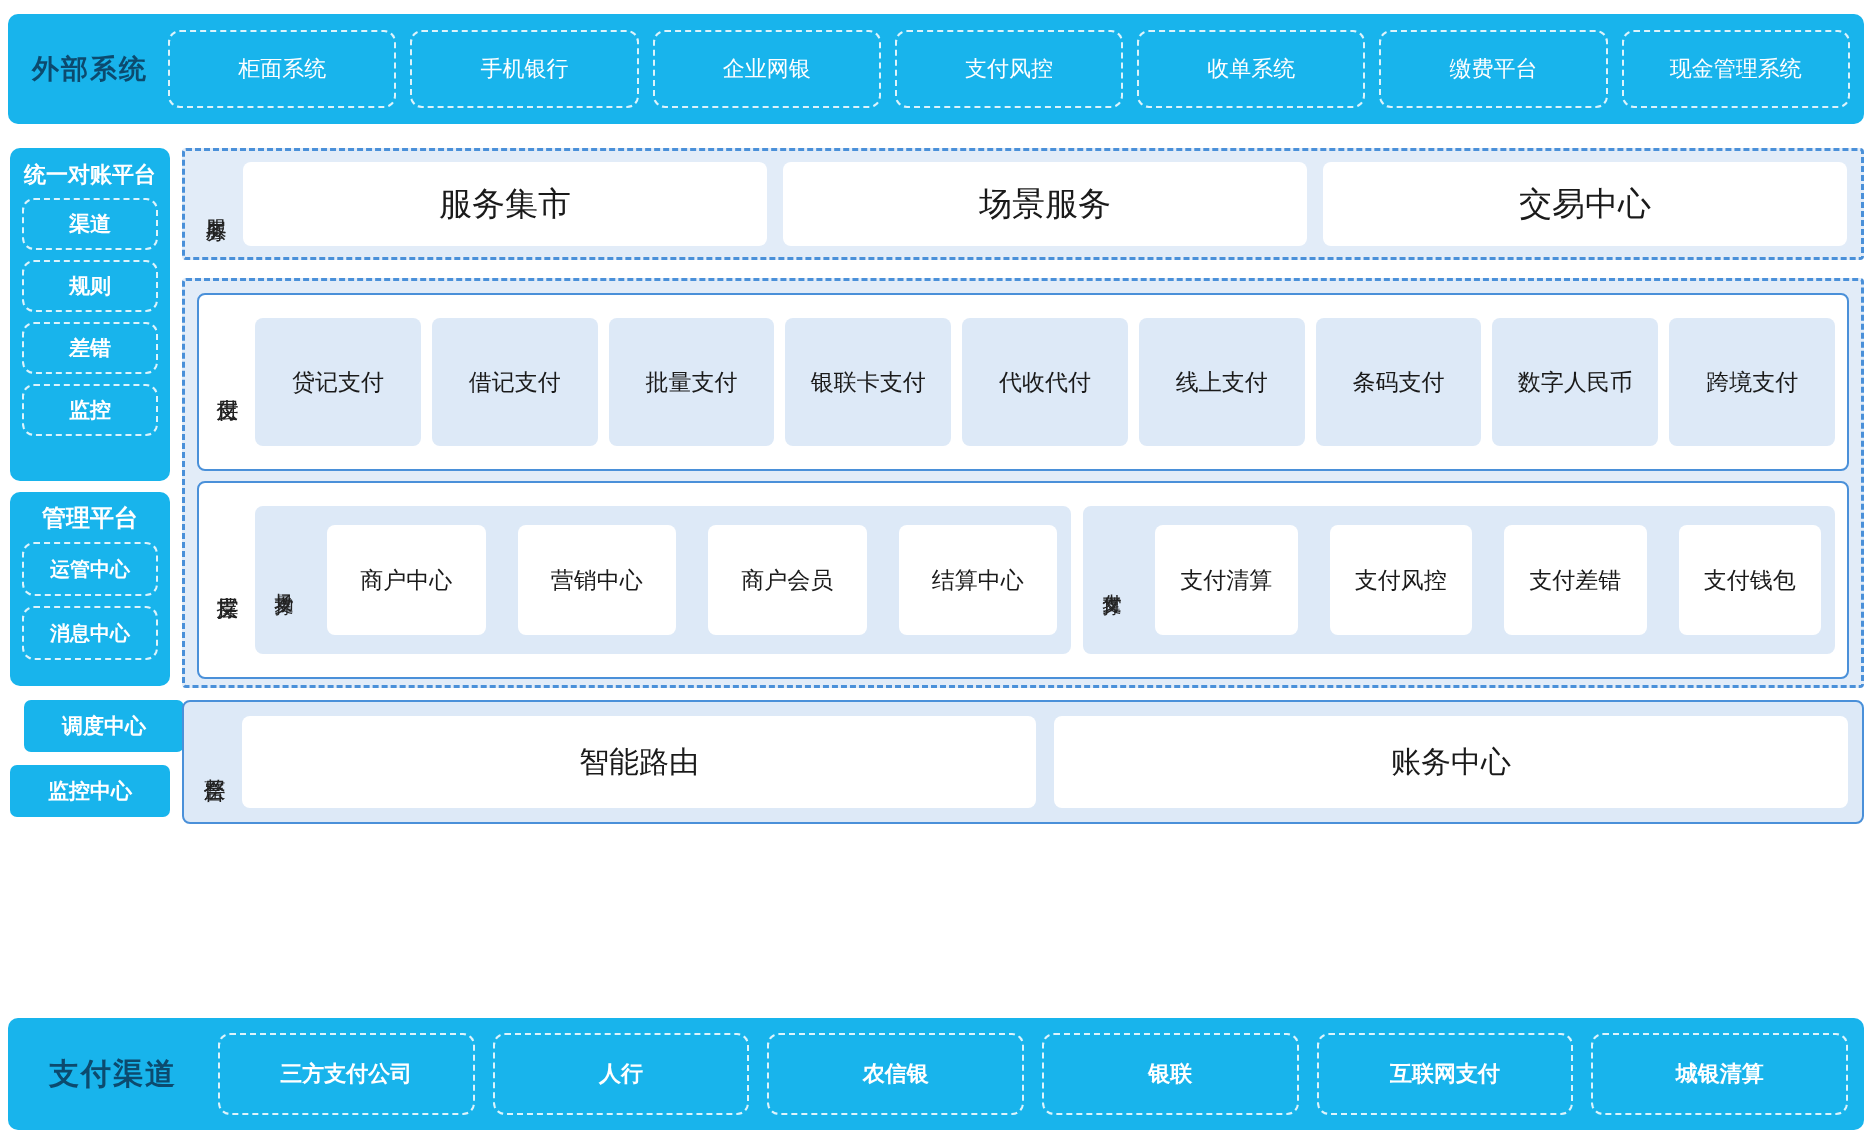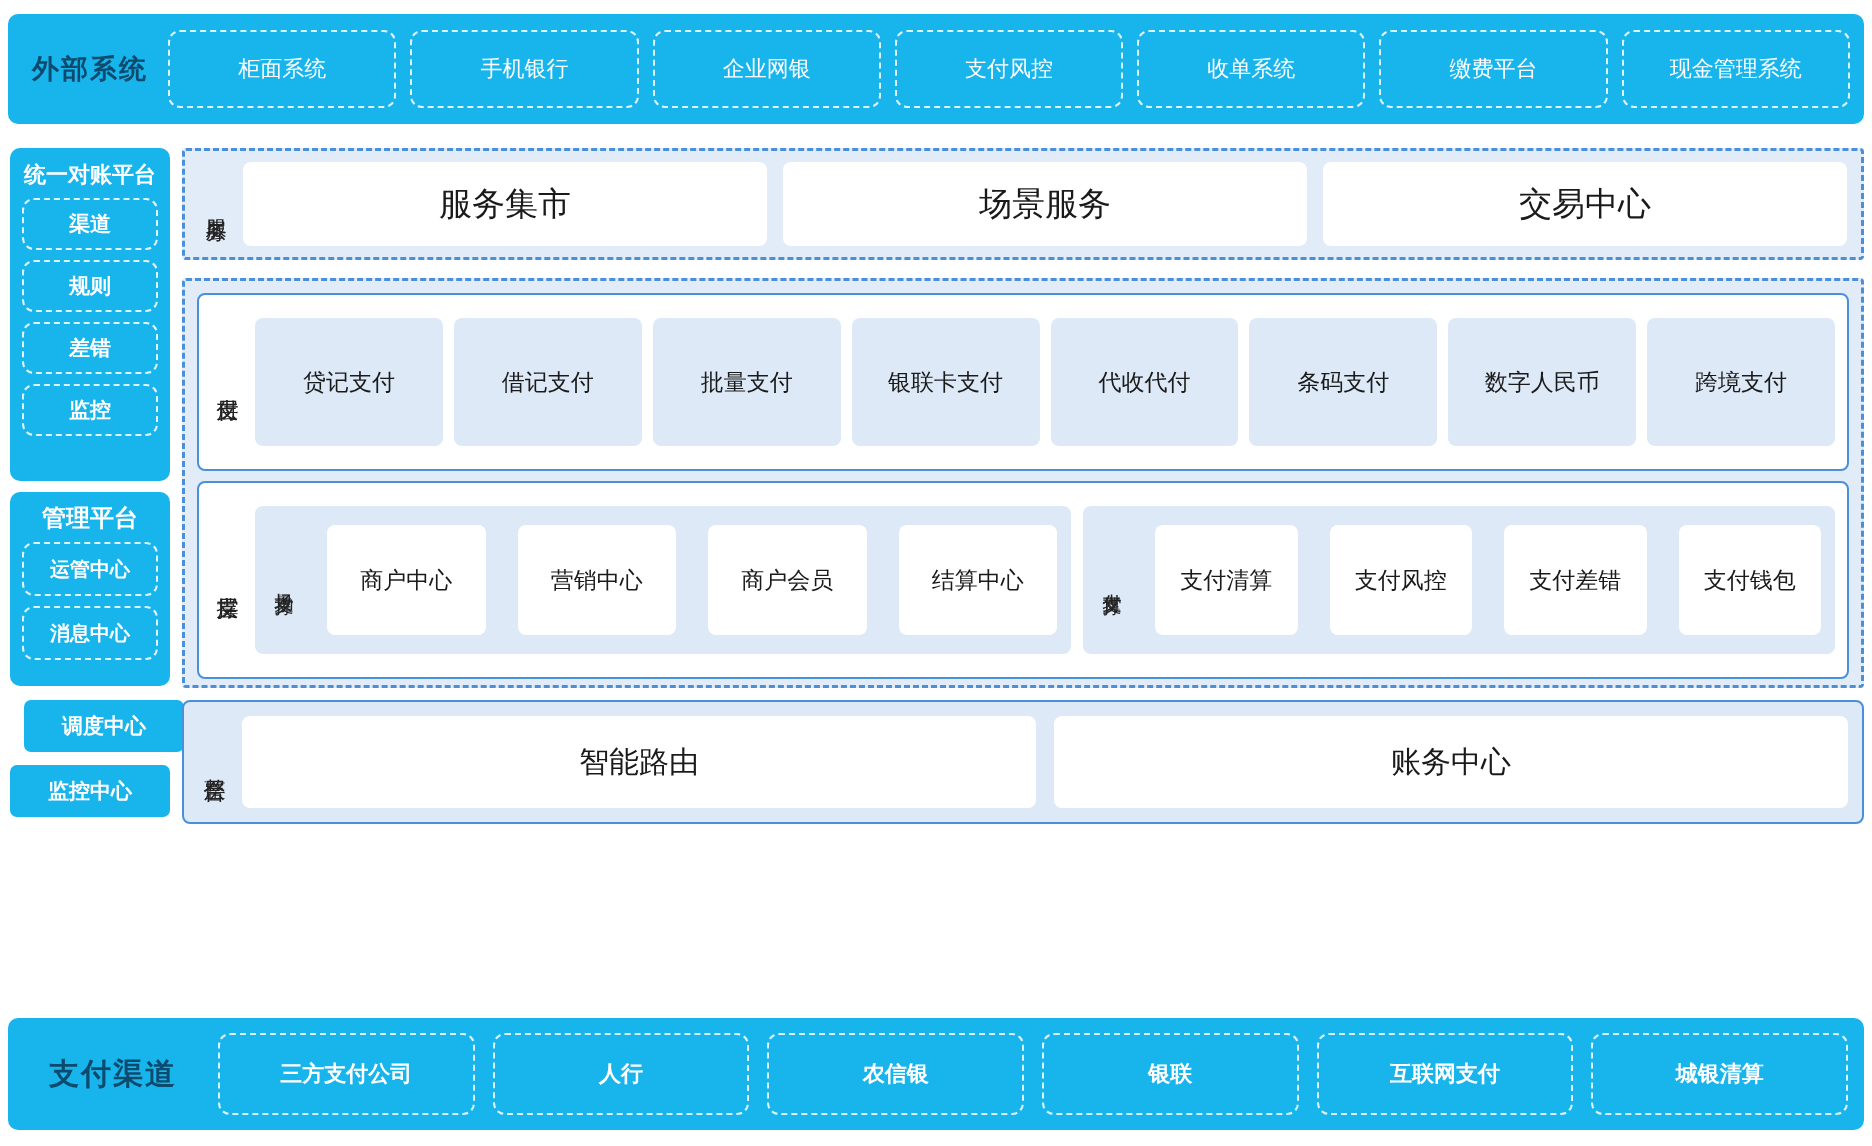--- a/index.html
+++ b/index.html
@@ -231,20 +231,21 @@
   <div id="core-dash">
 
     <div id="pay-panel" class="inner-panel">
       <div class="vlabel">支付层</div>
       <div id="pay-items">
         <div class="tile">贷记支付</div>
         <div class="tile">借记支付</div>
         <div class="tile">批量支付</div>
         <div class="tile">银联卡支付</div>
         <div class="tile">代收代付</div>
+        <div class="tile">线上支付</div>
         <div class="tile">条码支付</div>
         <div class="tile">数字人民币</div>
         <div class="tile">跨境支付</div>
       </div>
     </div>
 
     <div id="support-panel" class="inner-panel">
       <div class="vlabel">支撑层</div>
       <div id="support-groups">
 

